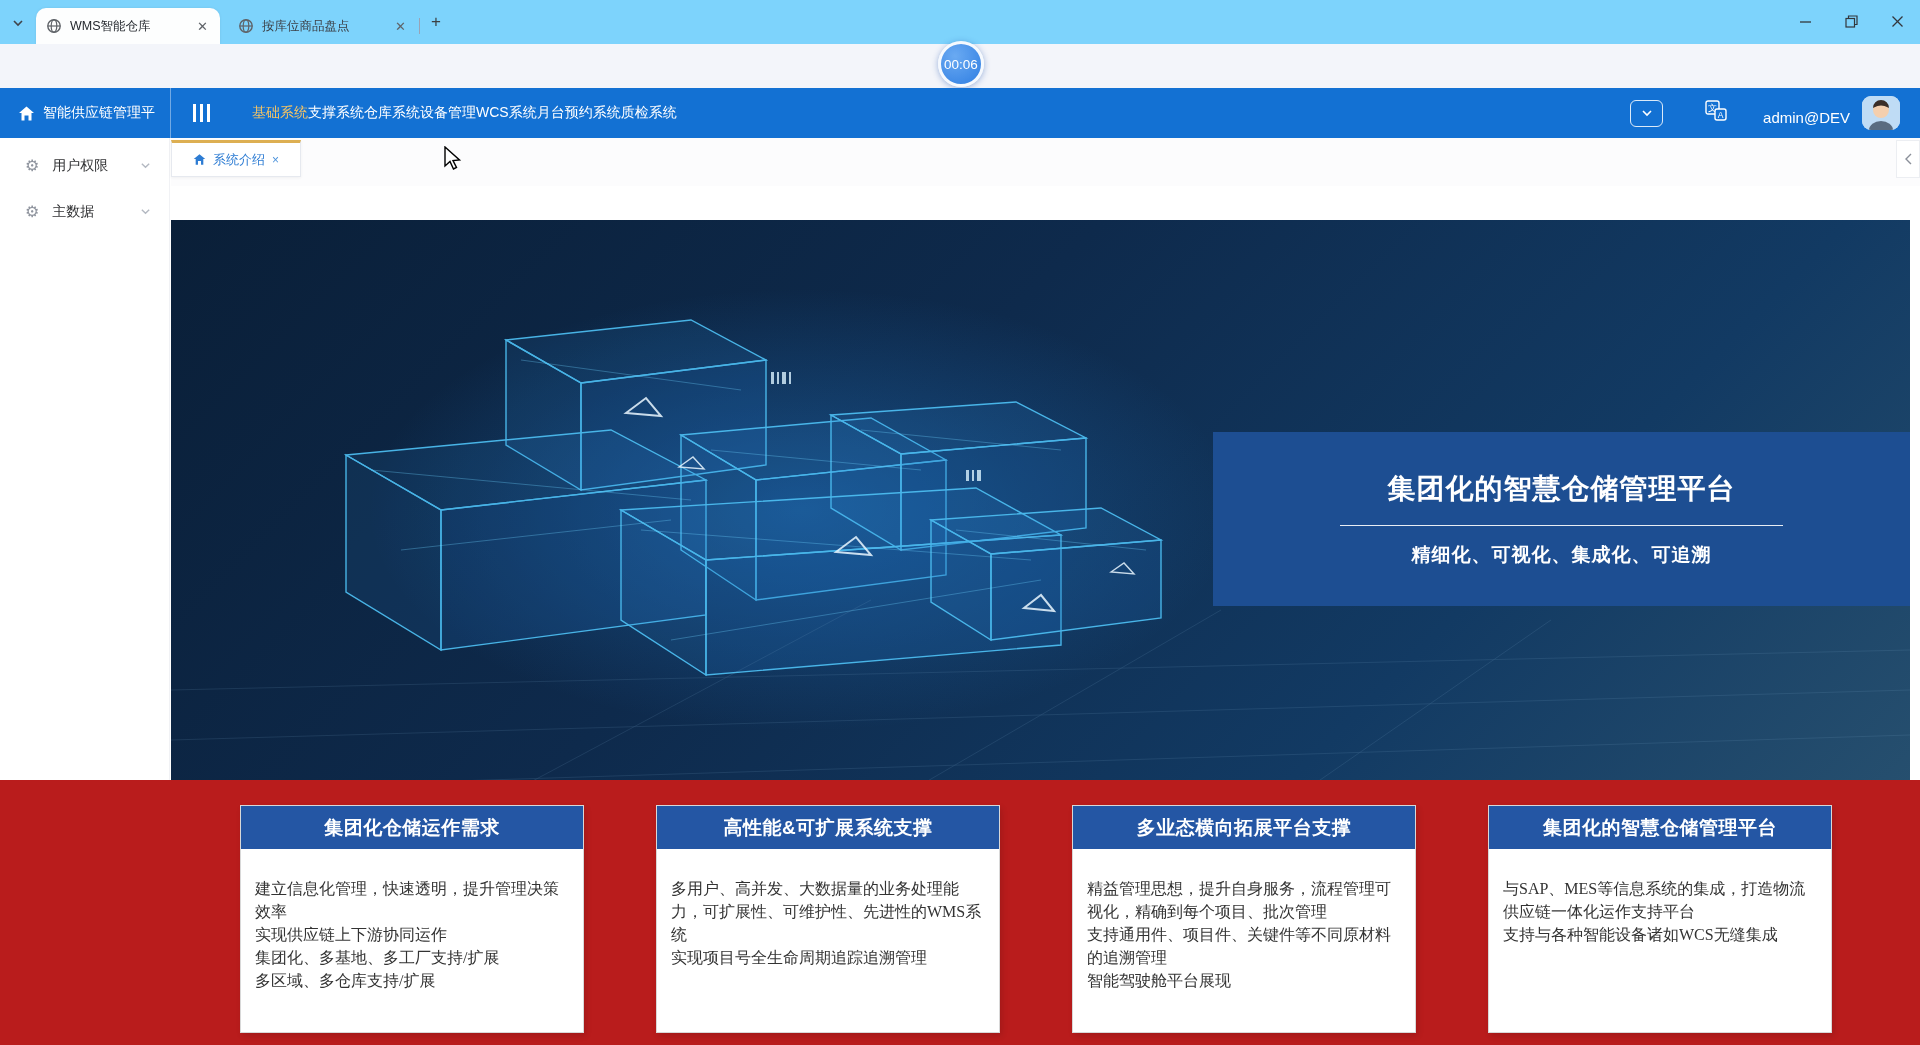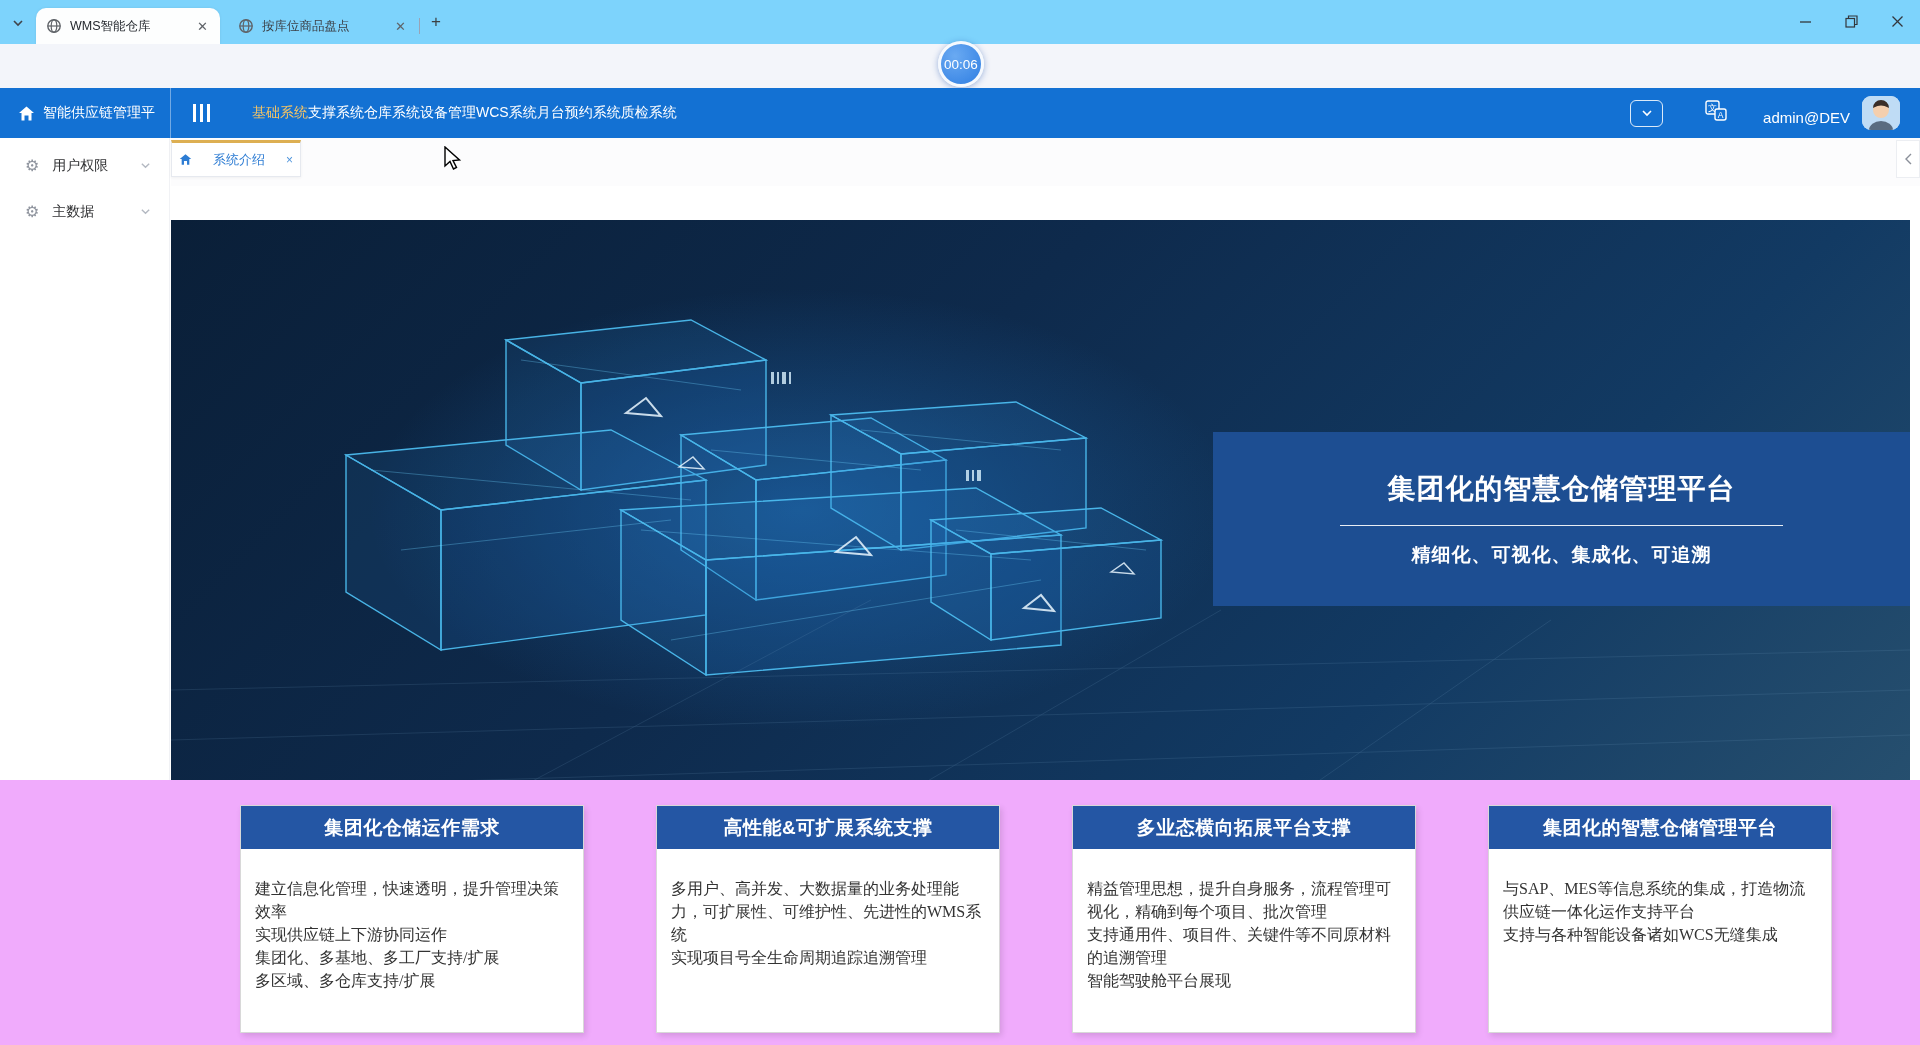--- a/index.html
+++ b/index.html
@@ -61,40 +61,40 @@
   .side-item .gear { color:#8f949e; font-size:16px; line-height:1; }
   .side-item .slabel { font-size:14px; color:#303133; }
   .side-item .chev { position:absolute; right:18px; color:#b4b9c2; }
   .side-item:first-child { margin-top:6px; }
   .side-item + .side-item { margin-top:2px; }
 
   
   .tagbar { position:absolute; left:171px; top:138px; width:1749px; height:48px; background:#fcfcfd; }
   .pagetab { position:absolute; left:0px; top:2px; width:130px; height:37px; background:#fff;
     border:1px solid #e6e9ef; border-top:3px solid #ddaf52; display:flex; align-items:center; justify-content:center;
-    gap:21px; box-shadow:0 1px 3px rgba(0,0,0,.05); cursor:pointer; }
+    gap:7px; box-shadow:0 1px 3px rgba(0,0,0,.05); cursor:pointer; }
   .pagetab .ptitle { font-size:13px; color:#2d7cd3; }
   .pagetab .pclose { font-size:12px; color:#4e94dc; }
   .tag-scroll { position:absolute; right:0; top:2px; width:24px; height:38px; background:#fff; border:1px solid #eceef2;
     display:flex; align-items:center; justify-content:center; color:#8a8f99; }
 
   
   .hero { position:absolute; left:171px; top:186px; width:1739px; height:594px; overflow:hidden;
     background:linear-gradient(135deg,#0a1f38 0%, #0e2a4c 40%, #123a63 72%, #27506f 100%);margin-top:34px; }
   .hero-glow { position:absolute; left:180px; top:60px; width:900px; height:460px; border-radius:50%;
     background:radial-gradient(ellipse at center, rgba(40,140,230,.38) 0%, rgba(40,140,230,0) 68%); }
   .hero-svg { position:absolute; left:0; top:0; }
   .hero-panel { position:absolute; left:1042px; top:212px; width:697px; height:174px; background:#1d4e92;
     display:flex; flex-direction:column; align-items:center; justify-content:center; }
   .hero-title { font-size:28px; font-weight:bold; color:#fff; letter-spacing:1px; }
   .hero-line { width:443px; height:0; border-top:1.5px solid rgba(255,255,255,.9); margin:17px 0 16px 0; }
   .hero-sub { font-size:19px; font-weight:bold; color:#fff; letter-spacing:1px; }
 
   
-  .cards { position:absolute; left:0; top:780px; width:1920px; height:265px; background:#f0abfc; }
+  .cards { position:absolute; left:0; top:780px; width:1920px; height:265px; background:#b91c1c; }
   .card { position:absolute; top:25px; width:344px; height:228px; background:#fff; border:1px solid #d8d8d8;
     box-shadow:2px 3px 6px rgba(0,0,0,.12); }
   .card-head { height:43px; background:#2456a4; display:flex; align-items:center; justify-content:center; }
   .card-head span { color:#fff; font-size:19px; font-weight:bold; letter-spacing:.5px; }
   .card-body { padding:28px 14px;font-family:Liberation Serif, serif; }
   .card-body div { font-size:16px; color:#333; line-height:1.44; }
 
   
   .cursor { position:absolute; left:443px; top:146px; }
 </style>

